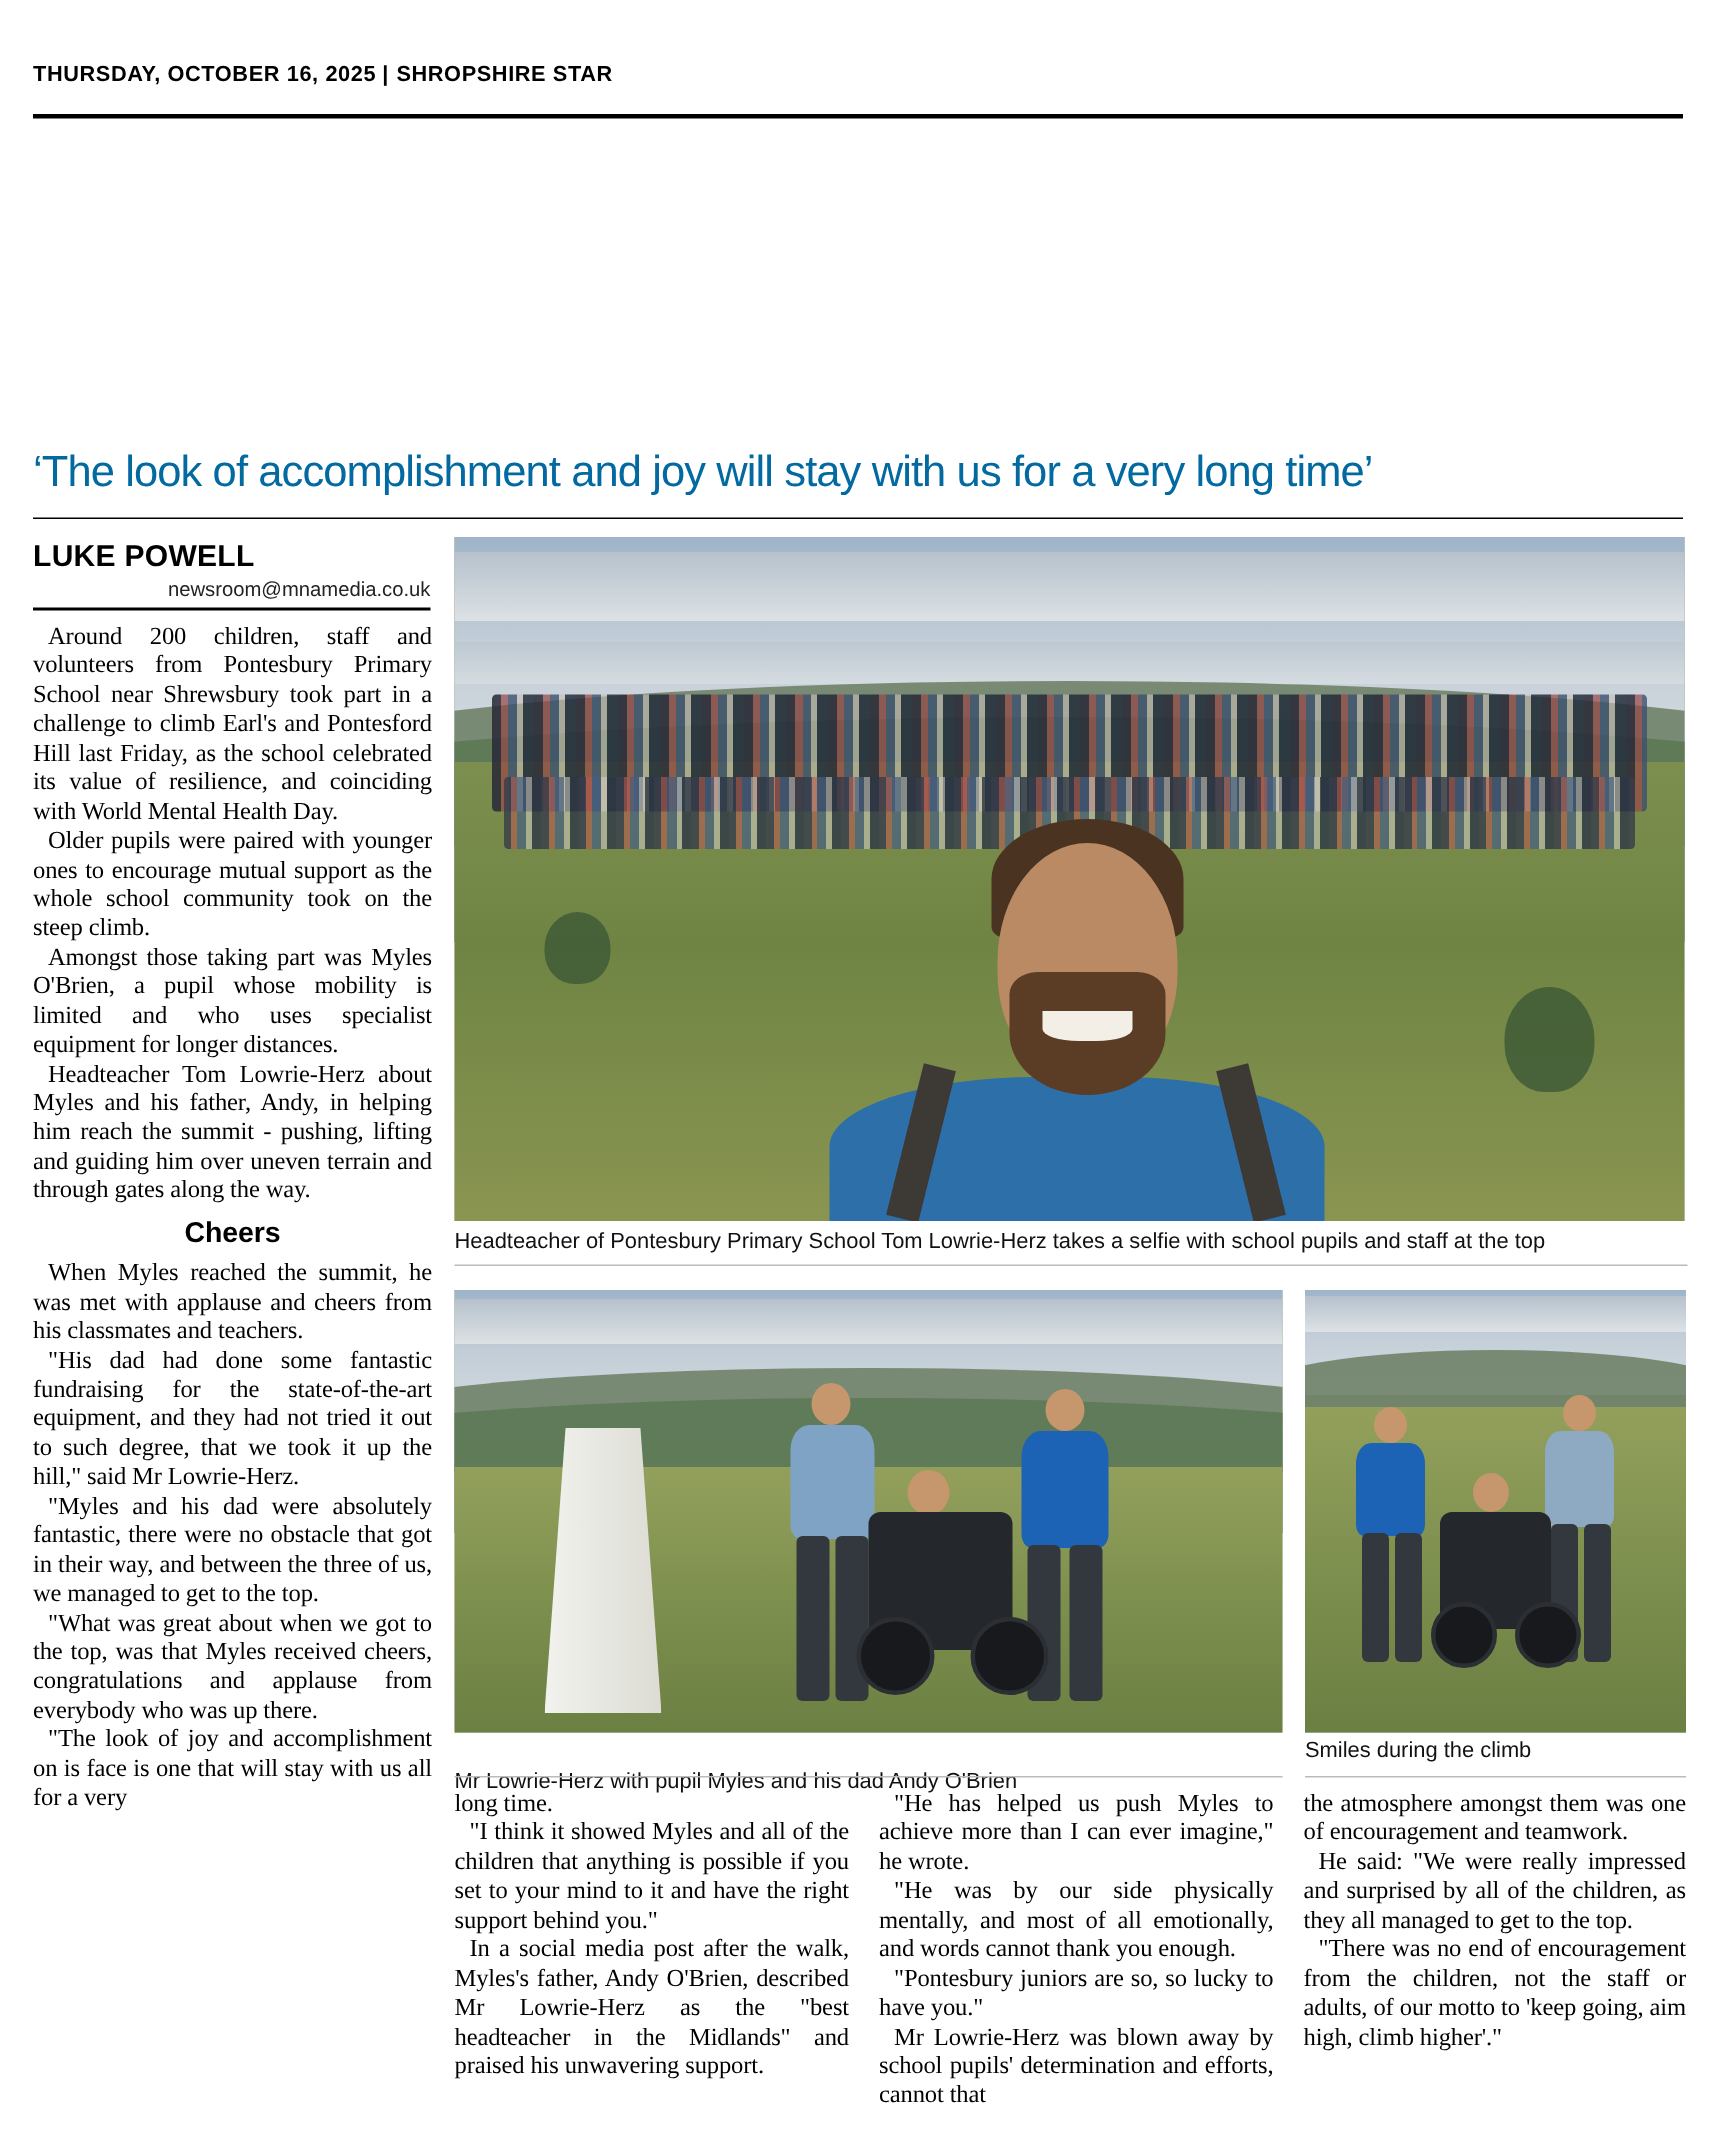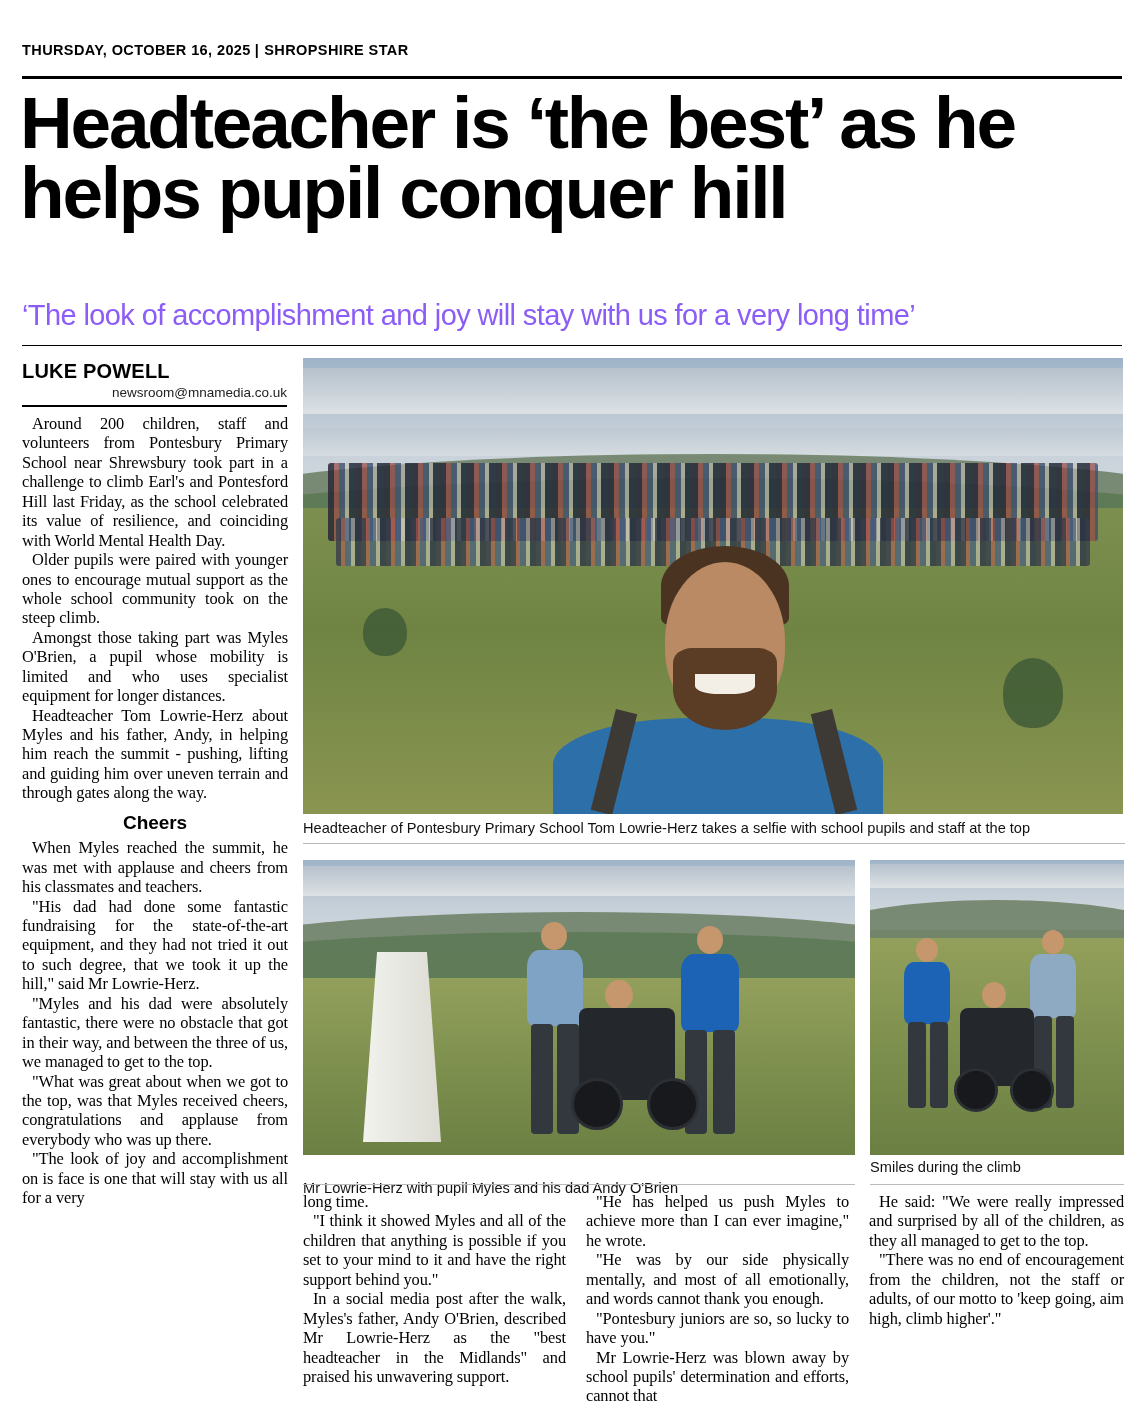--- a/index.html
+++ b/index.html
@@ -63,21 +63,21 @@
   }
   .subhead {
     position: absolute;
     left: 22px;
     top: 300px;
     width: 1100px;
     font-family: "Liberation Sans", sans-serif;
     font-size: 29px;
     line-height: 1.1;
     letter-spacing: -0.6px;
-    color: #8b5cf6;
+    color: #0369a1;
   }
   .rule-sub {
     position: absolute;
     left: 22px;
     top: 345px;
     width: 1100px;
     height: 1px;
     background: #000;
   }
 
@@ -342,21 +342,20 @@
 </head>
 <body>
 
 <div class="page">
 
   <div class="masthead">
     <span>THURSDAY, OCTOBER 16, 2025</span><span class="sep">|</span><span>SHROPSHIRE STAR</span>
   </div>
   <div class="rule-top"></div>
 
-  <div class="headline">Headteacher is ‘the best’ as he helps pupil conquer hill</div>
   <div class="subhead">‘The look of accomplishment and joy will stay with us for a very long time’</div>
   <div class="rule-sub"></div>
 
   <div class="byline">
     <div class="author">LUKE POWELL</div>
     <div class="email">newsroom@mnamedia.co.uk</div>
   </div>
   <div class="rule-byline"></div>
 
   <div class="col-left">
@@ -447,17 +446,18 @@
     <p>"I think it showed Myles and all of the children that anything is possible if you set to your mind to it and have the right support behind you."</p>
     <p>In a social media post after the walk, Myles's father, Andy O'Brien, described Mr Lowrie-Herz as the "best headteacher in the Midlands" and praised his unwavering support.</p>
   </div>
   <div class="col-b col-b3">
     <p>"He has helped us push Myles to achieve more than I can ever imagine," he wrote.</p>
     <p>"He was by our side physically mentally, and most of all emotionally, and words cannot thank you enough.</p>
     <p>"Pontesbury juniors are so, so lucky to have you."</p>
     <p>Mr Lowrie-Herz was blown away by school pupils' determination and efforts, cannot that</p>
   </div>
   <div class="col-b col-b4">
+    <p class="noind">the atmosphere amongst them was one of encouragement and teamwork.</p>
     <p>He said: "We were really impressed and surprised by all of the children, as they all managed to get to the top.</p>
     <p>"There was no end of encouragement from the children, not the staff or adults, of our motto to 'keep going, aim high, climb higher'."</p>
   </div>
 
 </div>
 
 </body></html>

